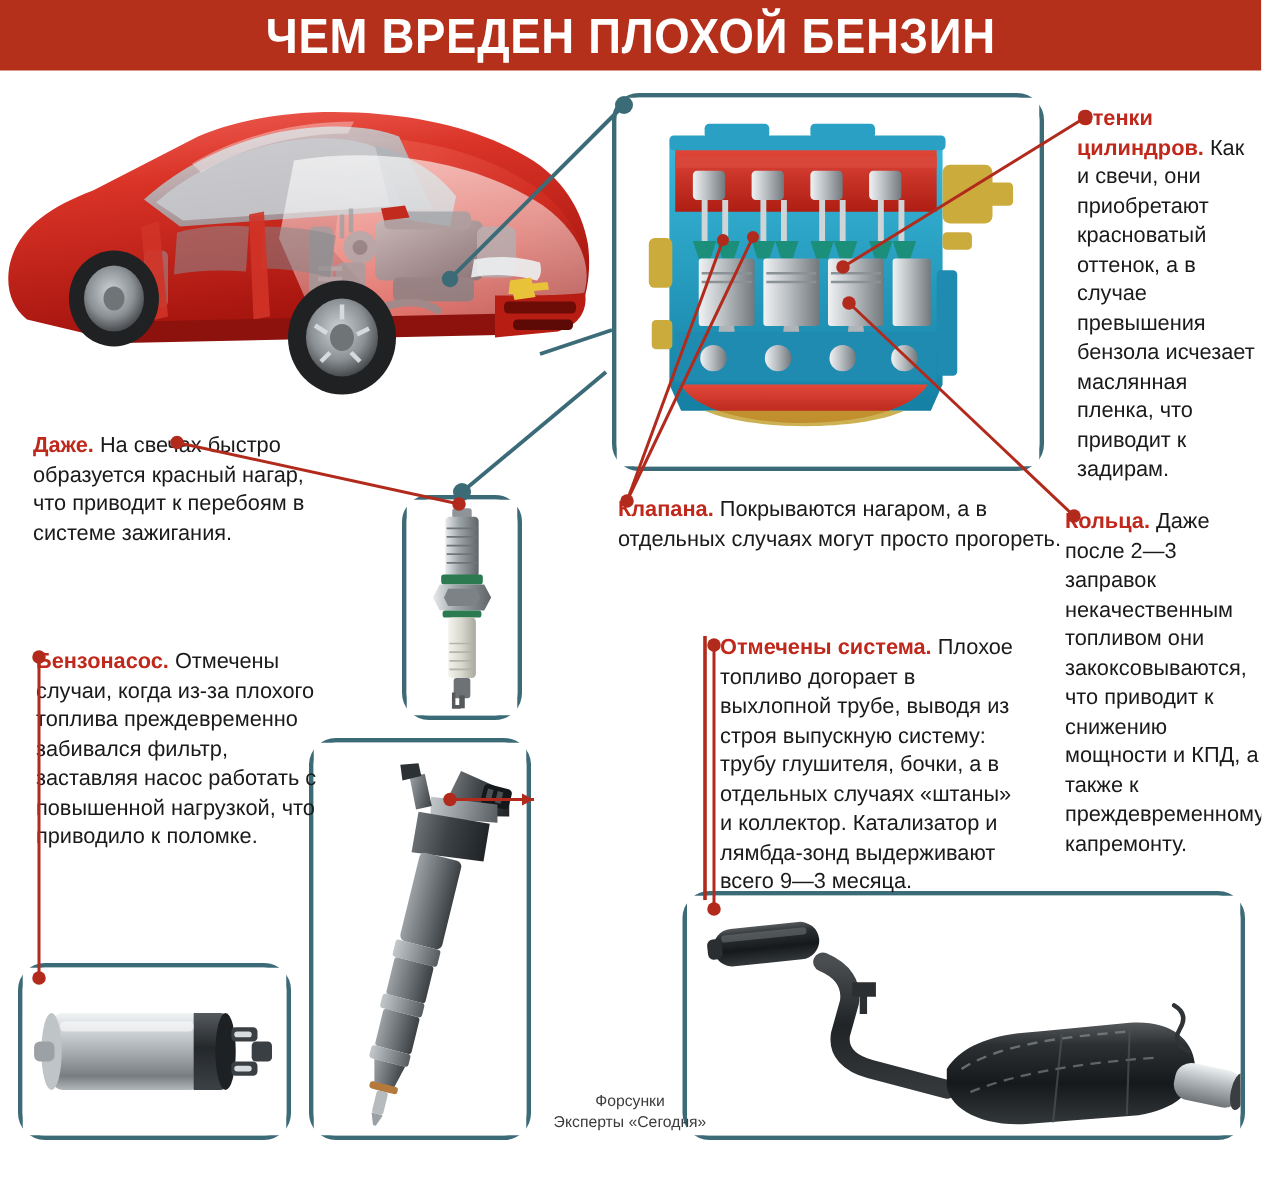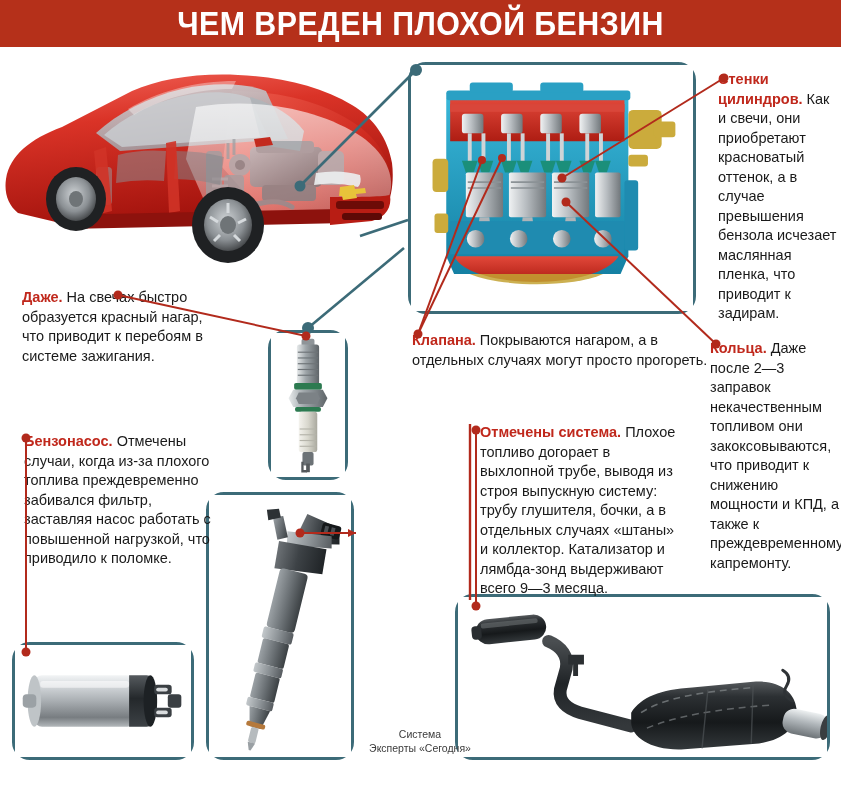--- a/index.html
+++ b/index.html
@@ -527,21 +527,21 @@
        <span>Даже после 2—3 заправок некачественным топливом они закоксовываются, что приводит к снижению мощности и КПД, а также к преждевременному капремонту.</span></p>
   </div>
 
 
   <div class="callout t-exh">
     <p><span class="hd">Отмечены система.</span>
        <span>Плохое топливо догорает в выхлопной трубе, выводя из строя выпускную систему: трубу глушителя, бочки, а в отдельных случаях «штаны» и коллектор. Катализатор и лямбда-зонд выдерживают всего 9—3 месяца.</span></p>
   </div>
 
   <div class="source">
-    <div>Система</div>
+    <div>Форсунки</div>
     <div>Эксперты «Сегодня»</div>
   </div>
 
   <svg id="lines" viewBox="0 0 841 791">
 
     <g stroke="#3c6b78" stroke-width="2.6" fill="none">
       <line x1="416" y1="70" x2="300" y2="186"></line>
       <circle cx="416" cy="70" r="6" fill="#3c6b78" stroke="none"></circle>
       <circle cx="300" cy="186" r="5.5" fill="#3c6b78" stroke="none"></circle>
     </g>

